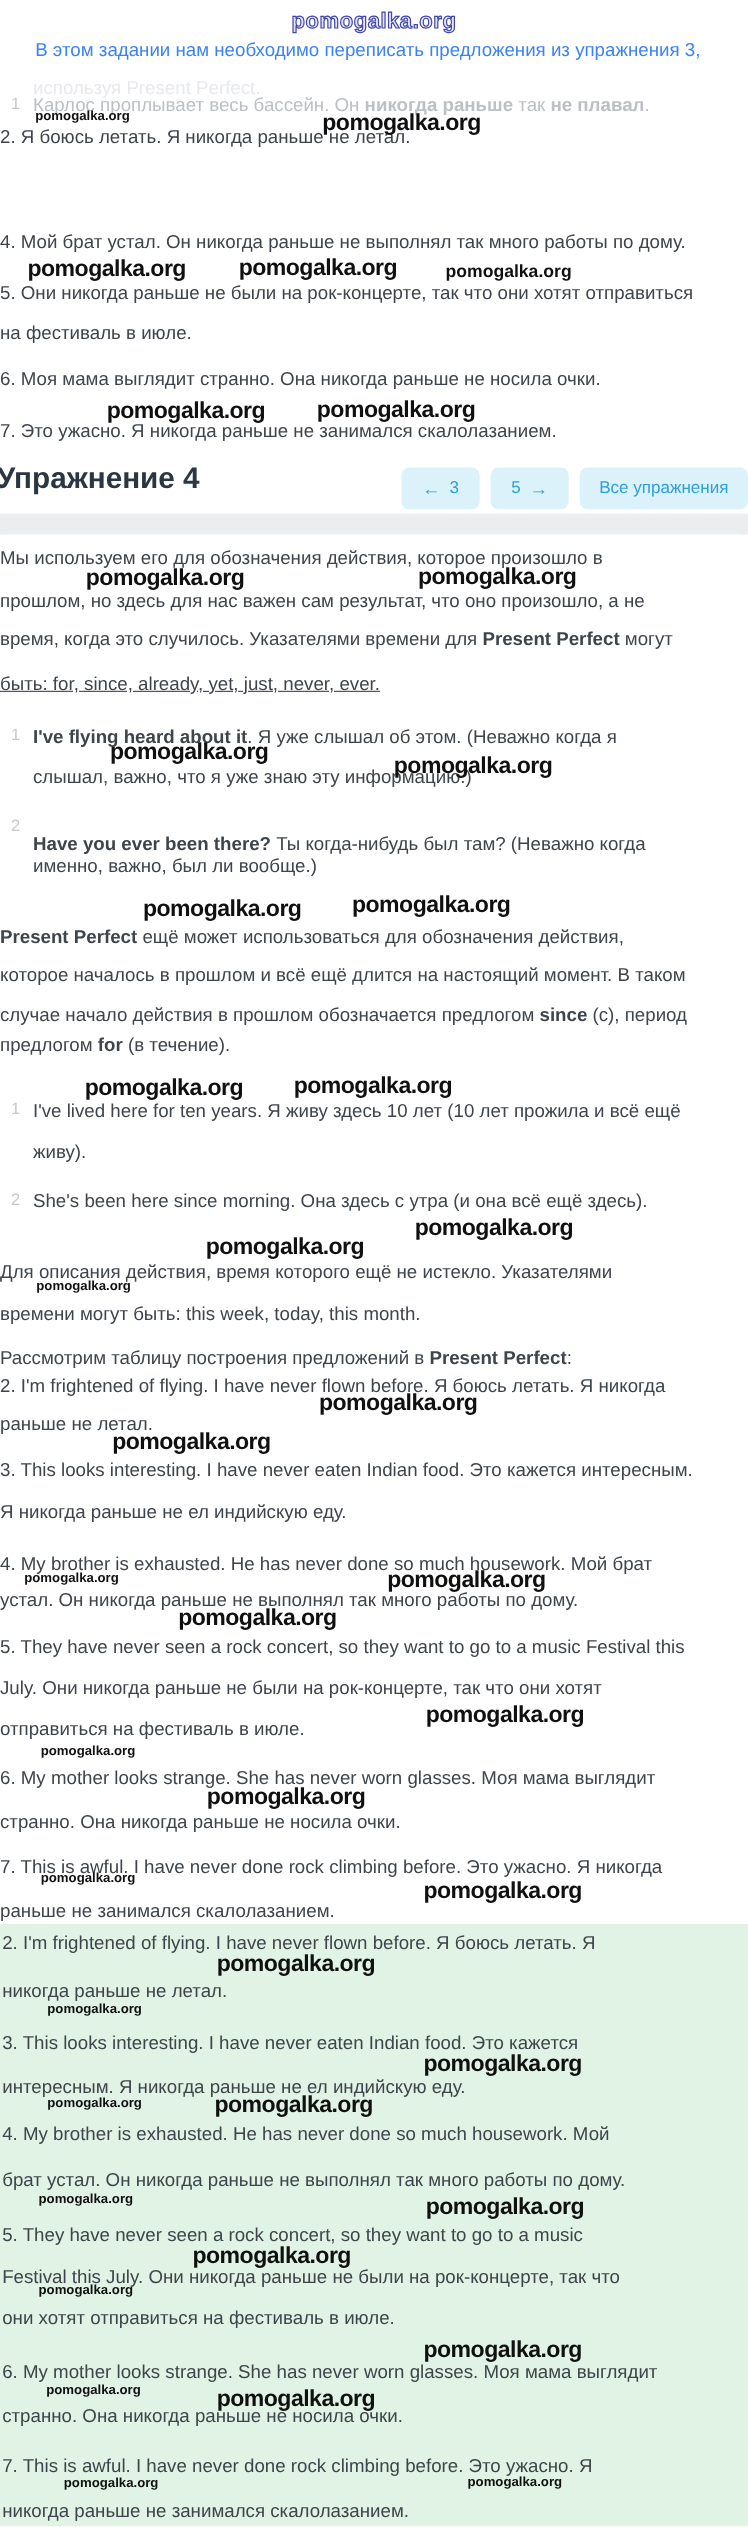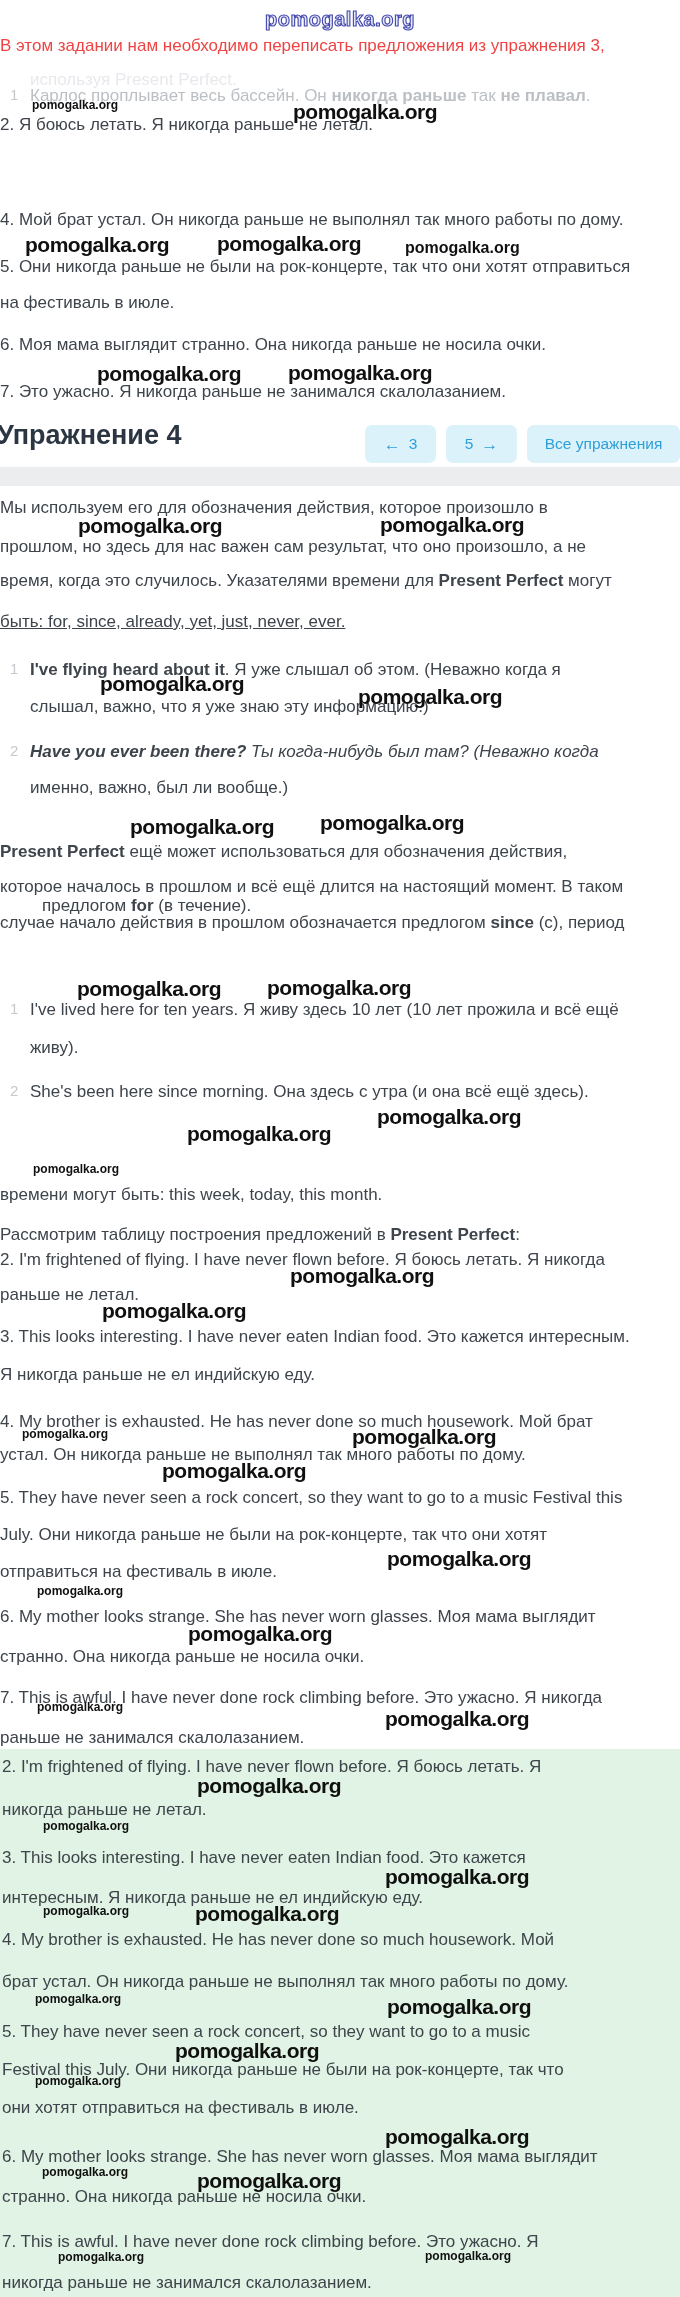--- a/index.html
+++ b/index.html
@@ -16,21 +16,21 @@
        font-size:15.5px;display:flex;align-items:center;justify-content:center;gap:8px;z-index:6;cursor:pointer;}
   .btn .arrow{font-size:17px;line-height:1;}
   .btn-prev{left:365px;width:71px;}
   .btn-next{left:446px;width:71px;}
   .btn-all{left:527px;width:153px;}
   .text-layer{position:absolute;left:0;top:0;width:680px;height:2297px;z-index:3;}
   .wm-layer{position:absolute;left:0;top:0;width:680px;height:2297px;z-index:4;pointer-events:none;}
   .line{position:absolute;white-space:nowrap;font-size:17px;line-height:1.15;color:#3e444b;}
   .line .bold{font-weight:700;}
   .line.gray{color:#bcc0c4;}
-  .line.faded{color:#ef4444;}
+  .line.faded{color:#3b82f6;margin-left:32px;}
   .line.faded2{color:#e7e9ec;}
   .line.num{color:#c5c9cd;font-size:15px;}
   .wm{position:absolute;color:#101010;font-weight:700;white-space:nowrap;line-height:1;}
   .wm.lg{font-size:21px;letter-spacing:-0.5px;}
   .wm.md{font-size:16px;}
   .wm.sm{font-size:12px;}
 </style>
 </head>
 <body>
 
@@ -65,31 +65,32 @@
       <div class="line" style="top: 335px; left: 0px;"><span>6. Моя мама выглядит странно. Она никогда раньше не носила очки.</span></div>
       <div class="line" style="top: 382px; left: 0px;"><span>7. Это ужасно. Я никогда раньше не занимался скалолазанием.</span></div>
       <div class="line" style="top: 498px; left: 0px;"><span>Мы используем его для обозначения действия, которое произошло в</span></div>
       <div class="line" style="top: 537px; left: 0px;"><span>прошлом, но здесь для нас важен сам результат, что оно произошло, а не</span></div>
       <div class="line" style="top: 571px; left: 0px;"><span>время, когда это случилось. Указателями времени для </span><span class="bold">Present Perfect</span><span> могут</span></div>
       <div class="line" style="top: 612px; left: 0px; text-decoration: underline;"><span>быть: for, since, already, yet, just, never, ever.</span></div>
       <div class="line num" style="top: 660px; left: 10px;"><span>1</span></div>
       <div class="line" style="top: 660px; left: 30px;"><span class="bold">I've flying heard about it</span><span>. Я уже слышал об этом. (Неважно когда я</span></div>
       <div class="line" style="top: 697px; left: 30px;"><span>слышал, важно, что я уже знаю эту информацию.)</span></div>
       <div class="line num" style="top: 742px; left: 10px;"><span>2</span></div>
-      <div class="line" style="top: 742px; left: 30px; font-style: italic;"><span class="bold">Have you ever been there?</span><span> Ты когда-нибудь был там? (Неважно когда</span></div>
+      <div class="line" style="top: 758px; left: 30px;"><span class="bold">Have you ever been there?</span><span> Ты когда-нибудь был там? (Неважно когда</span></div>
       <div class="line" style="top: 778px; left: 30px;"><span>именно, важно, был ли вообще.)</span></div>
       <div class="line" style="top: 842px; left: 0px;"><span class="bold">Present Perfect</span><span> ещё может использоваться для обозначения действия,</span></div>
       <div class="line" style="top: 877px; left: 0px;"><span>которое началось в прошлом и всё ещё длится на настоящий момент. В таком</span></div>
       <div class="line" style="top: 913px; left: 0px;"><span>случае начало действия в прошлом обозначается предлогом </span><span class="bold">since</span><span> (с), период</span></div>
-      <div class="line" style="top: 896px; left: 0px; margin-left: 42px;"><span>предлогом </span><span class="bold">for</span><span> (в течение).</span></div>
+      <div class="line" style="top: 940px; left: 0px;"><span>предлогом </span><span class="bold">for</span><span> (в течение).</span></div>
       <div class="line num" style="top: 1000px; left: 10px;"><span>1</span></div>
       <div class="line" style="top: 1000px; left: 30px;"><span>I've lived here for ten years. Я живу здесь 10 лет (10 лет прожила и всё ещё</span></div>
       <div class="line" style="top: 1038px; left: 30px;"><span>живу).</span></div>
       <div class="line num" style="top: 1082px; left: 10px;"><span>2</span></div>
       <div class="line" style="top: 1082px; left: 30px;"><span>She's been here since morning. Она здесь с утра (и она всё ещё здесь).</span></div>
+      <div class="line" style="top: 1147px; left: 0px;"><span>Для описания действия, время которого ещё не истекло. Указателями</span></div>
       <div class="line" style="top: 1225px; left: 0px;"><span>Рассмотрим таблицу построения предложений в </span><span class="bold">Present Perfect</span><span>:</span></div>
       <div class="line" style="top: 1185px; left: 0px;"><span>времени могут быть: this week, today, this month.</span></div>
       <div class="line" style="top: 1250px; left: 0px;"><span>2. I'm frightened of flying. I have never flown before. Я боюсь летать. Я никогда</span></div>
       <div class="line" style="top: 1285px; left: 0px;"><span>раньше не летал.</span></div>
       <div class="line" style="top: 1327px; left: 0px;"><span>3. This looks interesting. I have never eaten Indian food. Это кажется интересным.</span></div>
       <div class="line" style="top: 1365px; left: 0px;"><span>Я никогда раньше не ел индийскую еду.</span></div>
       <div class="line" style="top: 1412px; left: 0px;"><span>4. My brother is exhausted. He has never done so much housework. Мой брат</span></div>
       <div class="line" style="top: 1445px; left: 0px;"><span>устал. Он никогда раньше не выполнял так много работы по дому.</span></div>
       <div class="line" style="top: 1488px; left: 0px;"><span>5. They have never seen a rock concert, so they want to go to a music Festival this</span></div>
       <div class="line" style="top: 1525px; left: 0px;"><span>July. Они никогда раньше не были на рок-концерте, так что они хотят</span></div>

